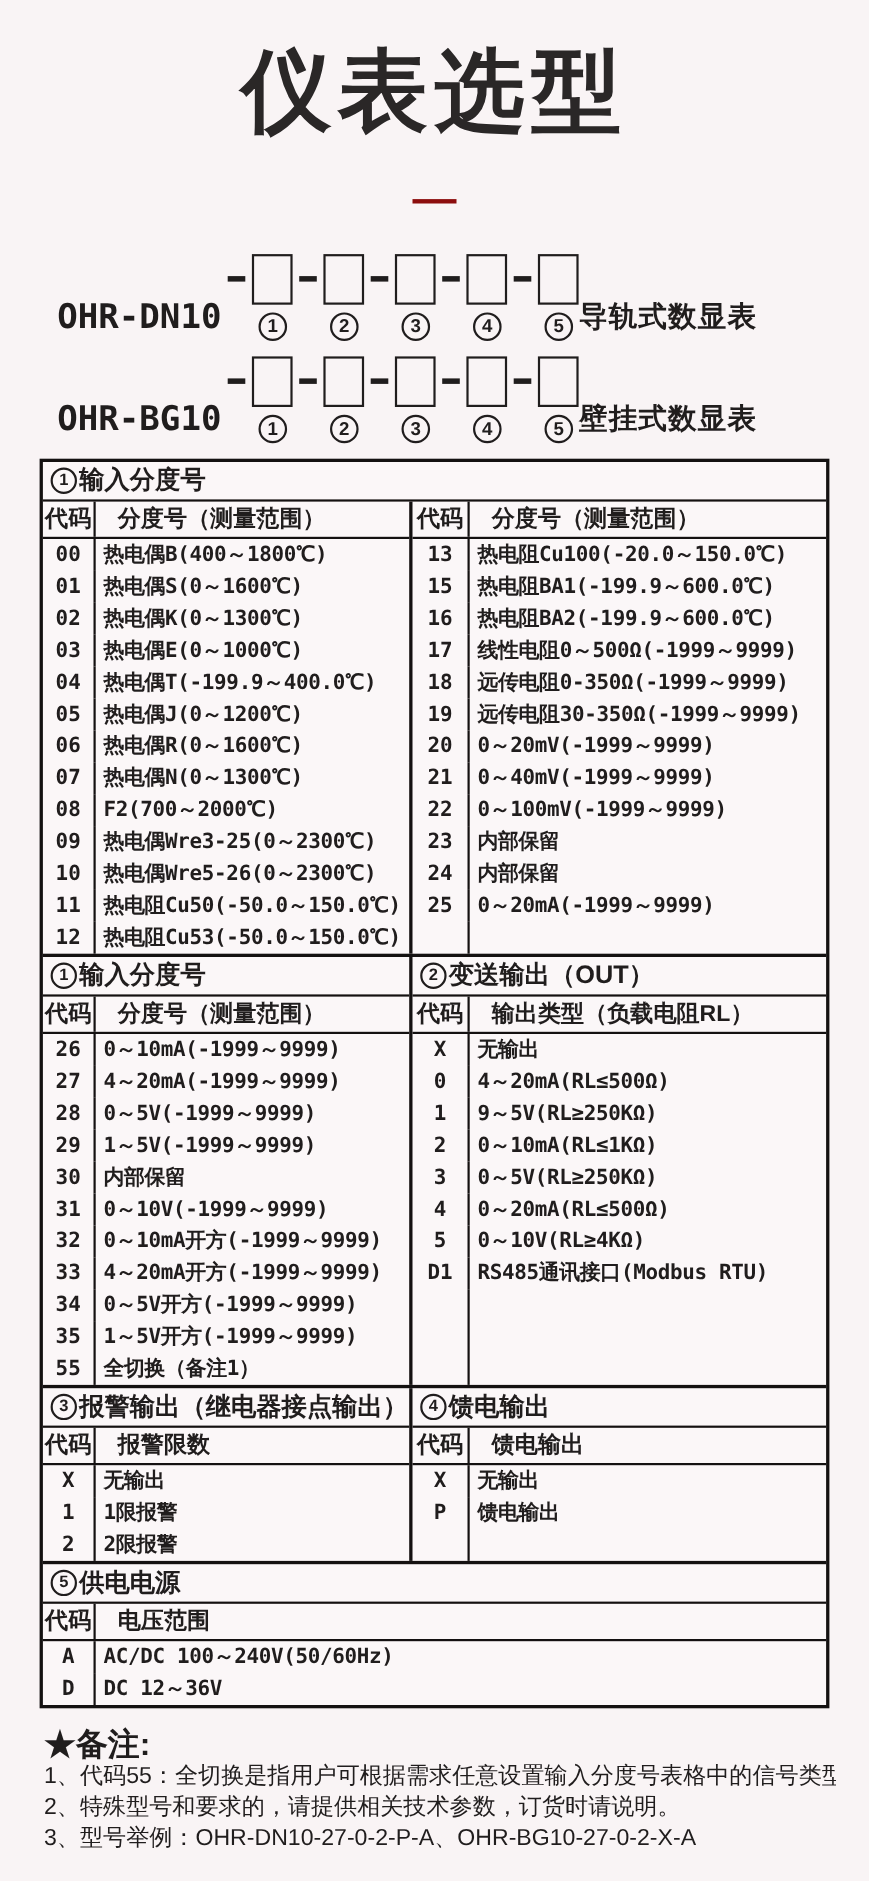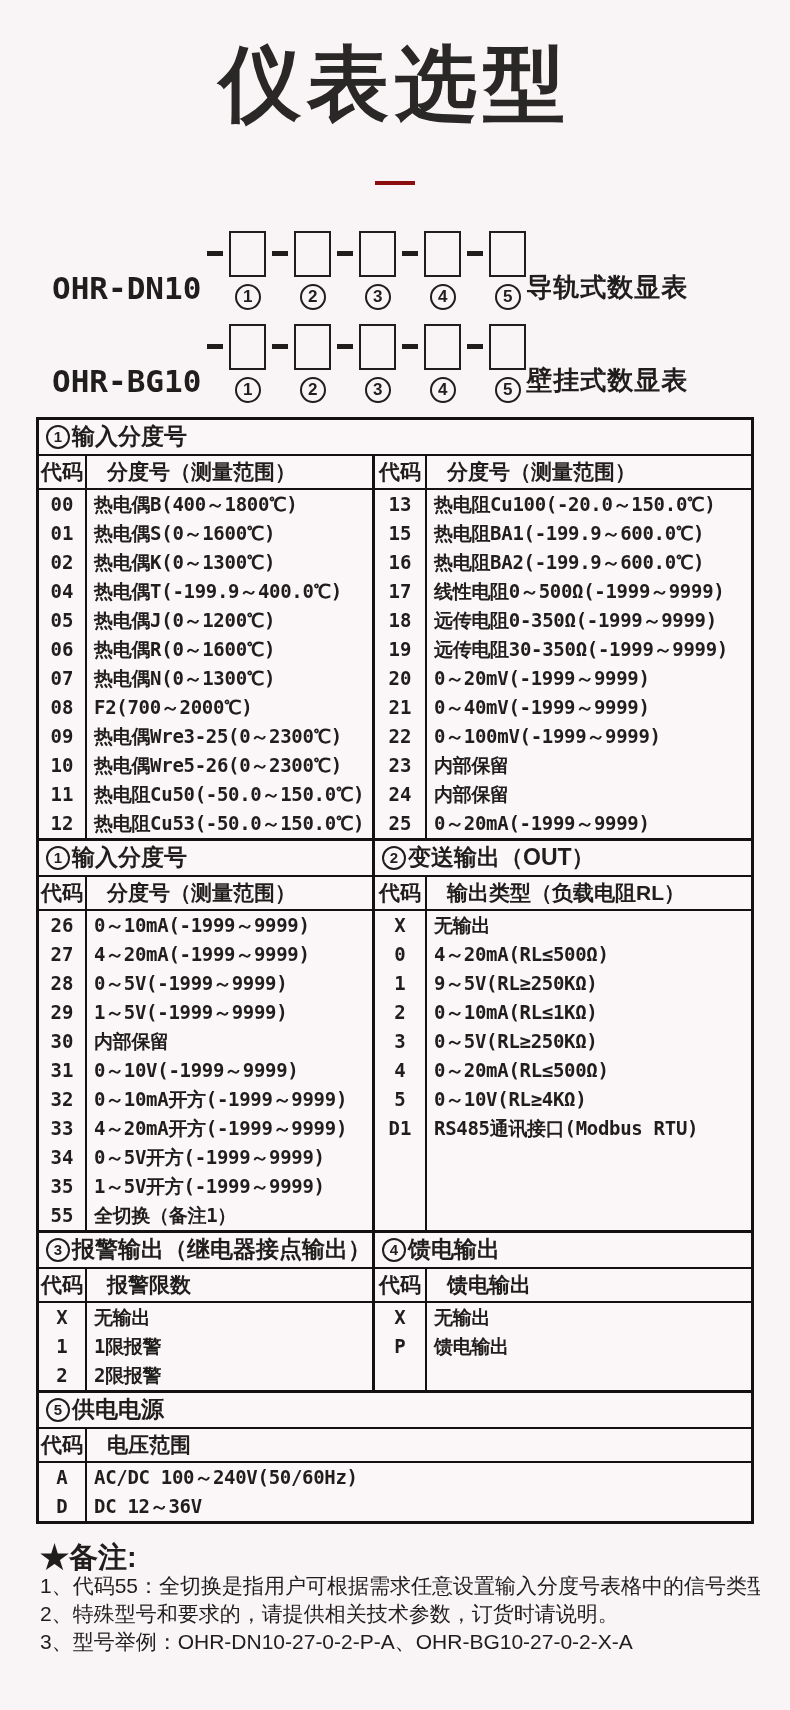--- a/index.html
+++ b/index.html
@@ -164,20 +164,24 @@
               </div>
               <div class="row">
                 <span class="code">01</span>
                 <span class="desc">热电偶S(0～1600℃)</span>
               </div>
               <div class="row">
                 <span class="code">02</span>
                 <span class="desc">热电偶K(0～1300℃)</span>
               </div>
               <div class="row">
+                <span class="code">03</span>
+                <span class="desc">热电偶E(0～1000℃)</span>
+              </div>
+              <div class="row">
                 <span class="code">04</span>
                 <span class="desc">热电偶T(-199.9～400.0℃)</span>
               </div>
               <div class="row">
                 <span class="code">05</span>
                 <span class="desc">热电偶J(0～1200℃)</span>
               </div>
               <div class="row">
                 <span class="code">06</span>
                 <span class="desc">热电偶R(0～1600℃)</span>

